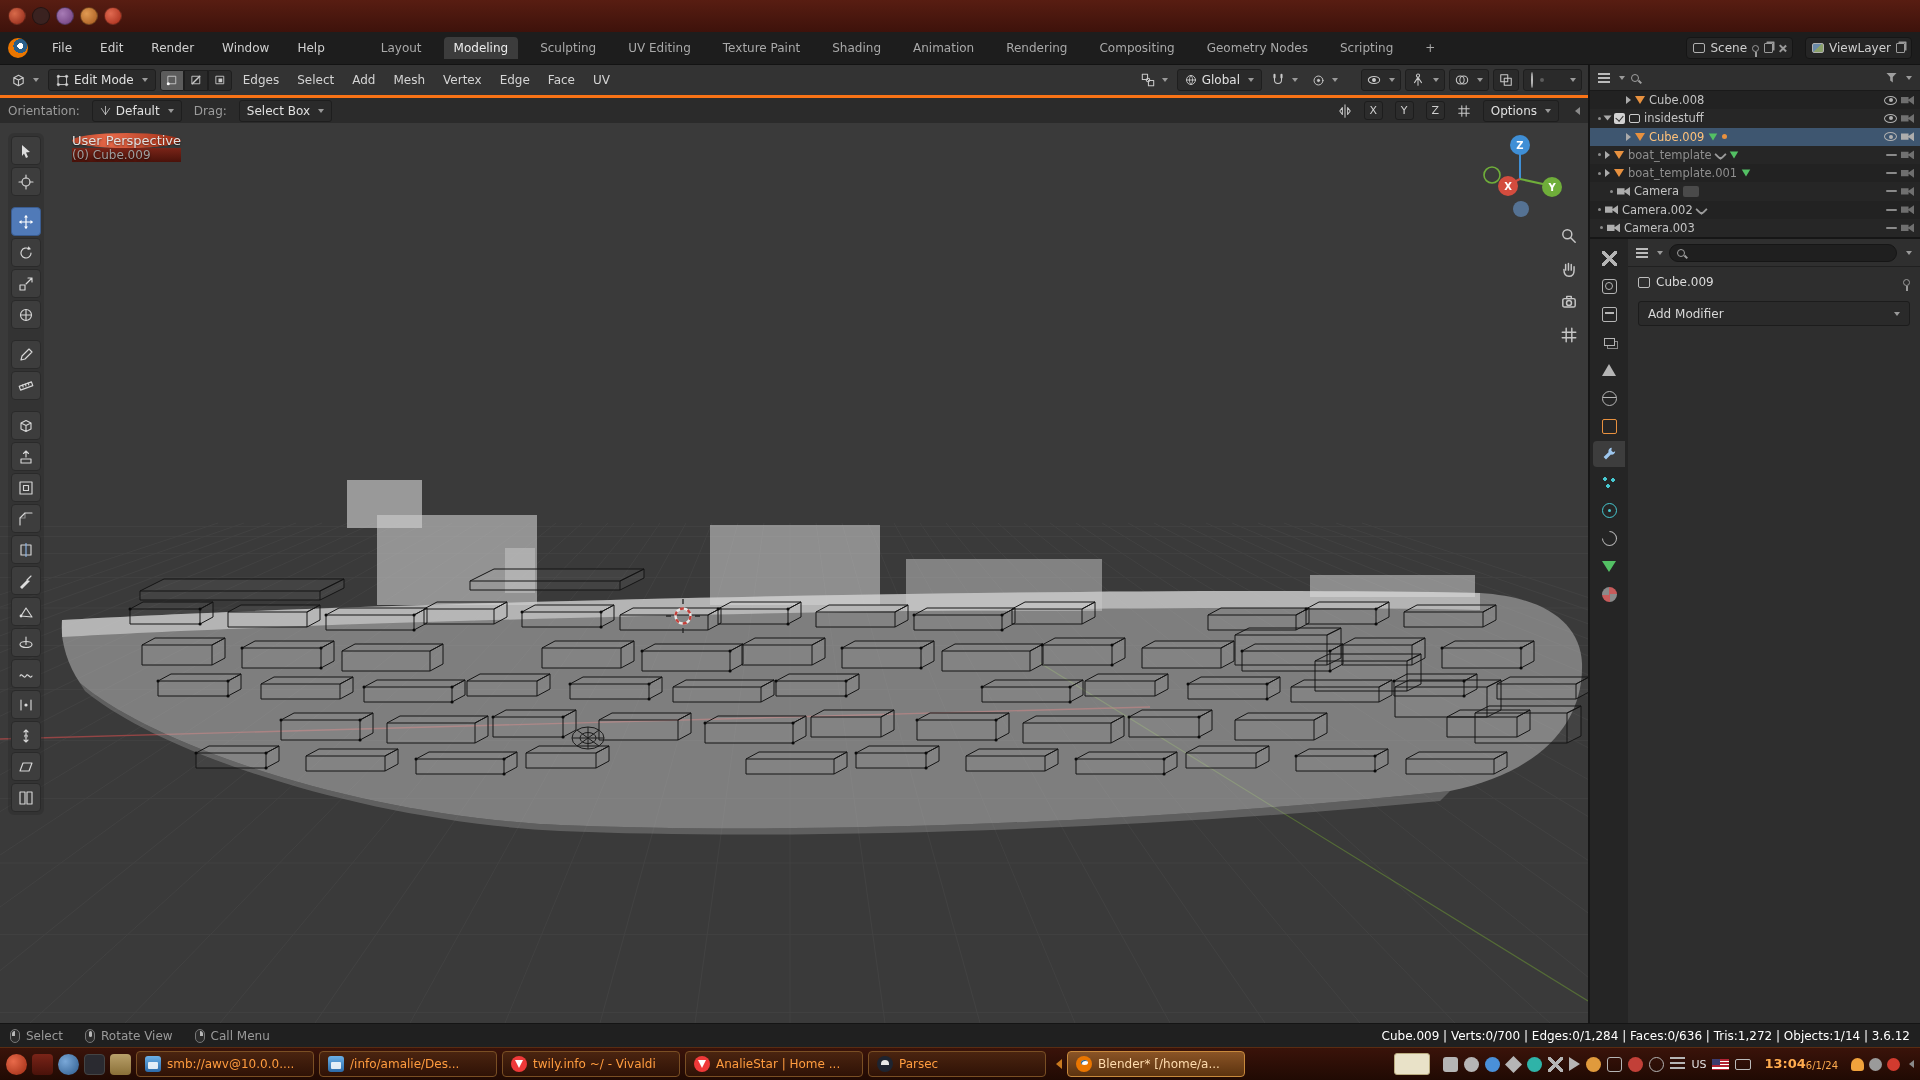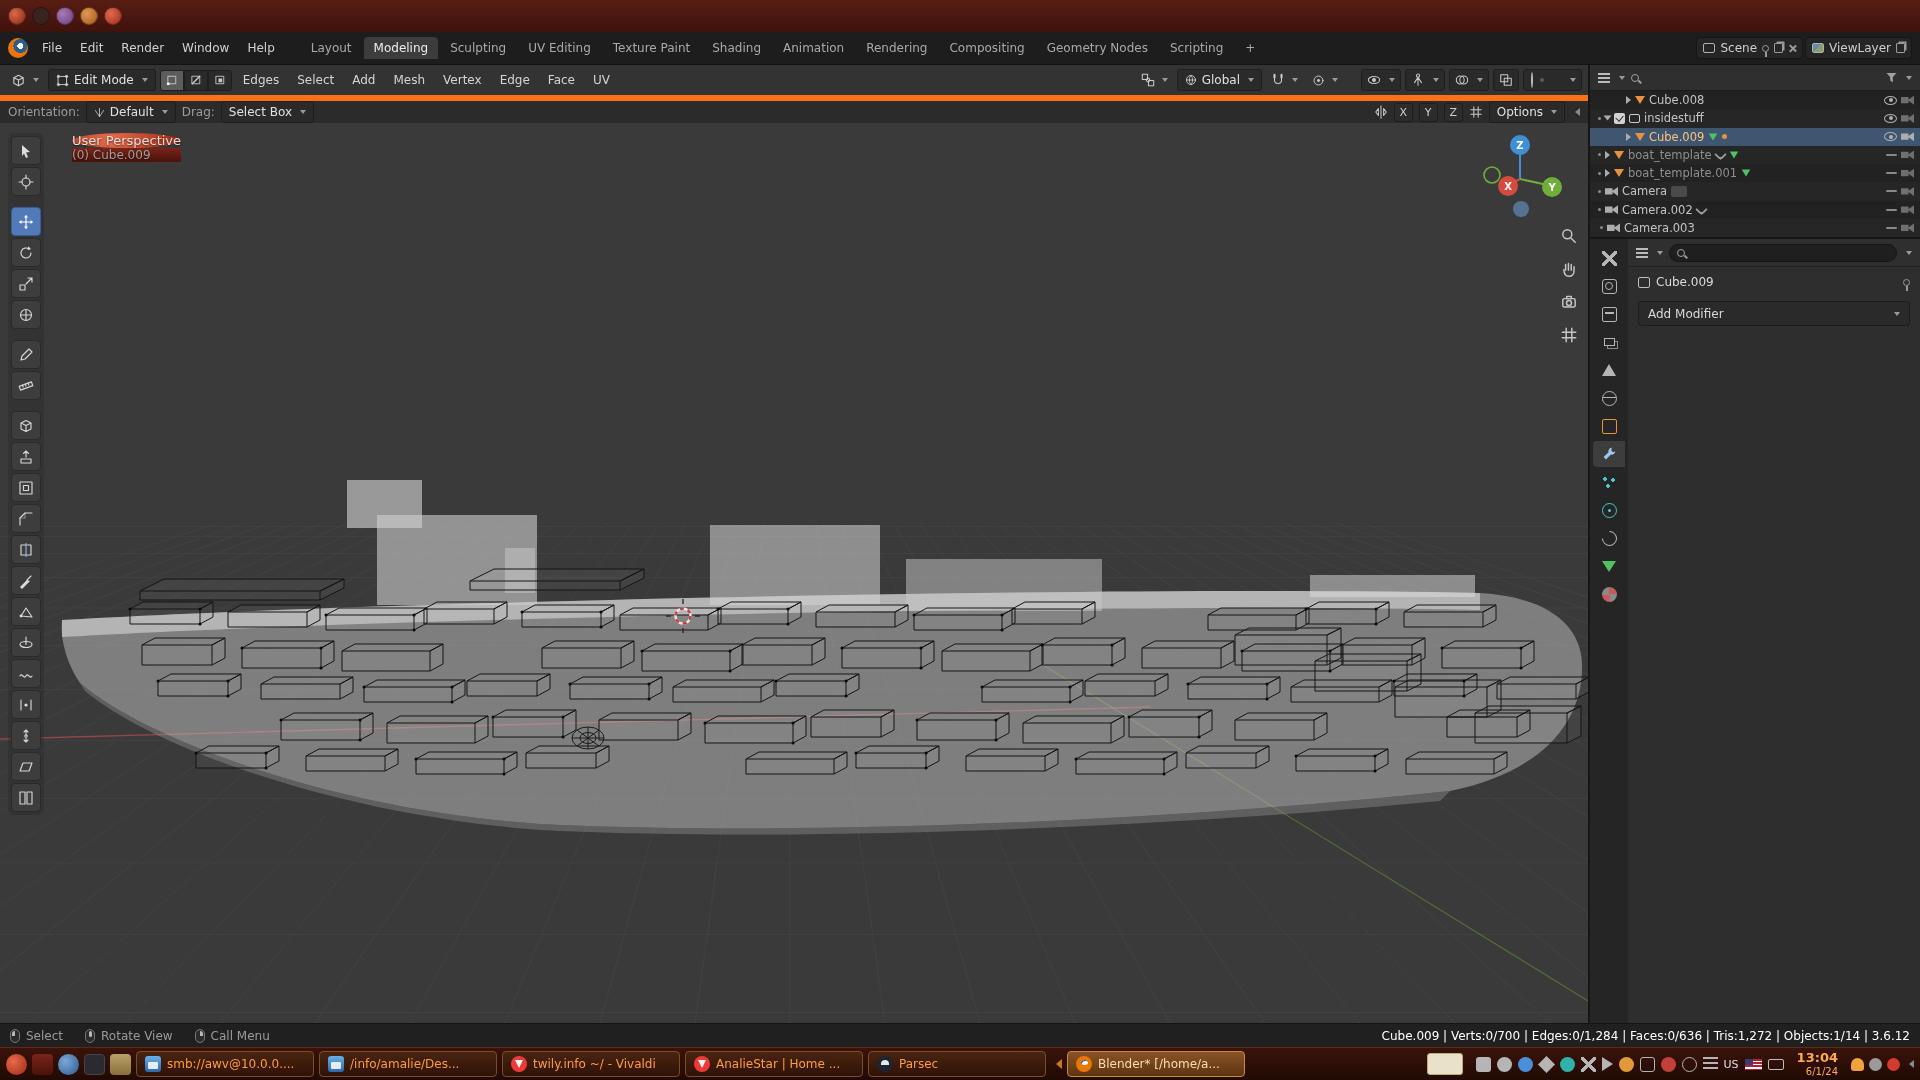--- a/index.html
+++ b/index.html
@@ -12,41 +12,41 @@
 
 .titlebar{height:32px;background:linear-gradient(#581d12,#3e120b);display:flex;align-items:center;padding:0 8px;gap:6px;flex:none}
 .tb-title{flex:1;text-align:center;color:#eadfd8;font-size:13px;white-space:nowrap;overflow:hidden}
 .circ{width:18px;height:18px;border-radius:50%;flex:none;border:1px solid rgba(0,0,0,.4)}
 .c-app{background:radial-gradient(circle at 35% 35%,#d86a4a,#8c2516)}
 .c-pin{background:#3a2220}
 .c-menu{background:radial-gradient(circle at 35% 35%,#a77bb5,#6d3d7d)}
 .c-min{background:radial-gradient(circle at 35% 35%,#e09a52,#a4571d)}
 .c-close{background:radial-gradient(circle at 35% 35%,#e06a50,#a42a18)}
 
-.topbar{height:33px;background:#1d1d1d;display:flex;align-items:center;padding:0 8px;gap:2px;flex:none;border-bottom:1px solid #131313}
+.topbar{height:33px;background:#1d1d1d;display:flex;align-items:center;padding:0 8px;gap:12px;flex:none;border-bottom:1px solid #131313}
 .blogo{width:20px;height:20px;border-radius:50%;background:radial-gradient(circle at 62% 40%,#fff 0 3px,#2a5f8a 3px 7px,#ea7600 7px);margin-right:4px}
 .menu{padding:3px 8px;border-radius:3px;color:#d0d0d0}
 .ws{padding:4px 10px;border-radius:4px 4px 0 0;color:#a9a9a9;white-space:nowrap}
 .ws.active{background:#3c3c3c;color:#ececec}
 .widget{display:flex;align-items:center;gap:5px;background:#252525;border:1px solid #151515;border-radius:4px;height:22px;padding:0 6px;color:#cfcfcf;white-space:nowrap}
 .wic{width:12px;height:10px;border:1.2px solid #b0b0b0;border-radius:2px;flex:none}
 .wic.photo{background:linear-gradient(135deg,#6a8aa8 50%,#8aa06a 50%)}
 .pinic{width:7px;height:7px;border:1.3px solid #9a9a9a;border-radius:50%;position:relative}
 .pinic::after{content:"";position:absolute;left:2px;top:6px;width:1.5px;height:5px;background:#9a9a9a}
 .copyic{width:9px;height:10px;border:1.2px solid #9a9a9a;border-radius:1px;box-shadow:2px -2px 0 -0.5px #9a9a9a}
 .xic{width:8px;height:8px;position:relative}
 .xic::before,.xic::after{content:"";position:absolute;left:3.5px;top:0;width:1.5px;height:9px;background:#9a9a9a}
 .xic::before{transform:rotate(45deg)}.xic::after{transform:rotate(-45deg)}
 
 .main{flex:1;display:flex;min-height:0}
 .leftcol{flex:1;display:flex;flex-direction:column;min-width:0}
 .rightcol{width:332px;flex:none;display:flex;flex-direction:column;border-left:2px solid #161616;background:#222}
 
 .vheader{height:30px;background:#333;display:flex;align-items:center;padding:0 6px;gap:4px;flex:none}
-.tsettings{height:28px;background:#2b2b2b;display:flex;align-items:center;padding:8px 8px;gap:6px;flex:none;border-top:6px solid #f97316}
+.tsettings{height:28px;background:#2b2b2b;display:flex;align-items:center;padding:8px 8px;gap:12px;flex:none;border-top:3px solid #f97316}
 .hbtn{display:flex;align-items:center;gap:4px;padding:2px 5px;border-radius:3px}
 .drop{display:flex;align-items:center;gap:5px;background:#2a2a2a;border:1px solid #1e1e1e;border-radius:3px;height:22px;padding:0 7px;color:#e0e0e0;white-space:nowrap}
 .menuitem{padding:3px 7px;color:#d4d4d4;border-radius:3px}
 .modebtns{display:flex}
 .mbtn{width:24px;height:21px;background:#2a2a2a;border:1px solid #1e1e1e;display:flex;align-items:center;justify-content:center}
 .mbtn:first-child{border-radius:3px 0 0 3px}.mbtn:last-child{border-radius:0 3px 3px 0}
 .mbtn.active{background:#5c5c5c}
 .mini{display:flex;align-items:center}
 .mini svg{stroke:#c9c9c9;fill:none;stroke-width:1.2;stroke-linecap:round;stroke-linejoin:round}
 .pill{display:flex;align-items:center;gap:5px;background:#2a2a2a;border:1px solid #1e1e1e;border-radius:3px;height:22px;padding:0 5px}
@@ -176,21 +176,21 @@
 .ti-play{width:0;height:0;border:7px solid transparent;border-left:11px solid #b5b5b5;border-right:none}
 .ti-or{background:#e09a3c;border-radius:50%}
 .ti-out{border:1.5px solid #b5b5b5;border-radius:3px;background:none}
 .ti-red{background:#c24038;border-radius:50%}
 .ti-ring{border:1.5px solid #b5b5b5;border-radius:50%;background:none}
 .ti-bars{background:linear-gradient(#b5b5b5 0 2px,transparent 2px 5px,#b5b5b5 5px 7px,transparent 7px 10px,#b5b5b5 10px 12px,transparent 12px)}
 .ustxt{color:#e0e0e0;font-size:11px}
 .flag{width:17px;height:11px;background:repeating-linear-gradient(#b22234 0 1.6px,#fff 1.6px 3.2px);position:relative;flex:none}
 .flag::after{content:"";position:absolute;left:0;top:0;width:8px;height:6px;background:#3c3b6e}
 .kbdic{width:16px;height:11px;border:1.2px solid #bbb;border-radius:2px;flex:none}
-.clock{display:flex;flex-direction:column;align-items:flex-end;line-height:1.1;margin:9px 8px;color:#ffac4f}
+.clock{display:flex;flex-direction:row;align-items:flex-end;line-height:1.1;margin:9px 8px;color:#ffac4f}
 .clock .t{font-size:13px;font-weight:bold}
 .clock .d{font-size:10px}
 .bell{width:13px;height:13px;background:#f0a23c;border-radius:50% 50% 3px 3px;flex:none}
 .stc{width:13px;height:13px;border-radius:50%;flex:none}
 .stc-g{background:#9a9a9a}.stc-r{background:#d23b2f}
 </style>
 </head>
 <body>
 
 <div class="screen">
@@ -649,21 +649,21 @@
         <div class="ol-row" style="padding-left:8px">
           <span class="ldot"></span>
           <span class="exp"></span>
           <span class="i-mesh"></span>
           <span class="ol-name dim">boat_template.001</span>
           <span class="i-mesh green"></span>
           <span class="sp"></span>
           <span class="i-eyec"></span>
           <span class="i-camr dim"></span>
         </div>
-        <div class="ol-row" style="padding-left:8px">
+        <div class="ol-row" style="padding-left:20px">
           <span class="ldot"></span>
           <span class="i-camr"></span>
           <span class="ol-name">Camera</span>
           <span class="chip"></span>
           <span class="sp"></span>
           <span class="i-eyec"></span>
           <span class="i-camr dim"></span>
         </div>
         <div class="ol-row" style="padding-left:8px">
           <span class="ldot"></span>

